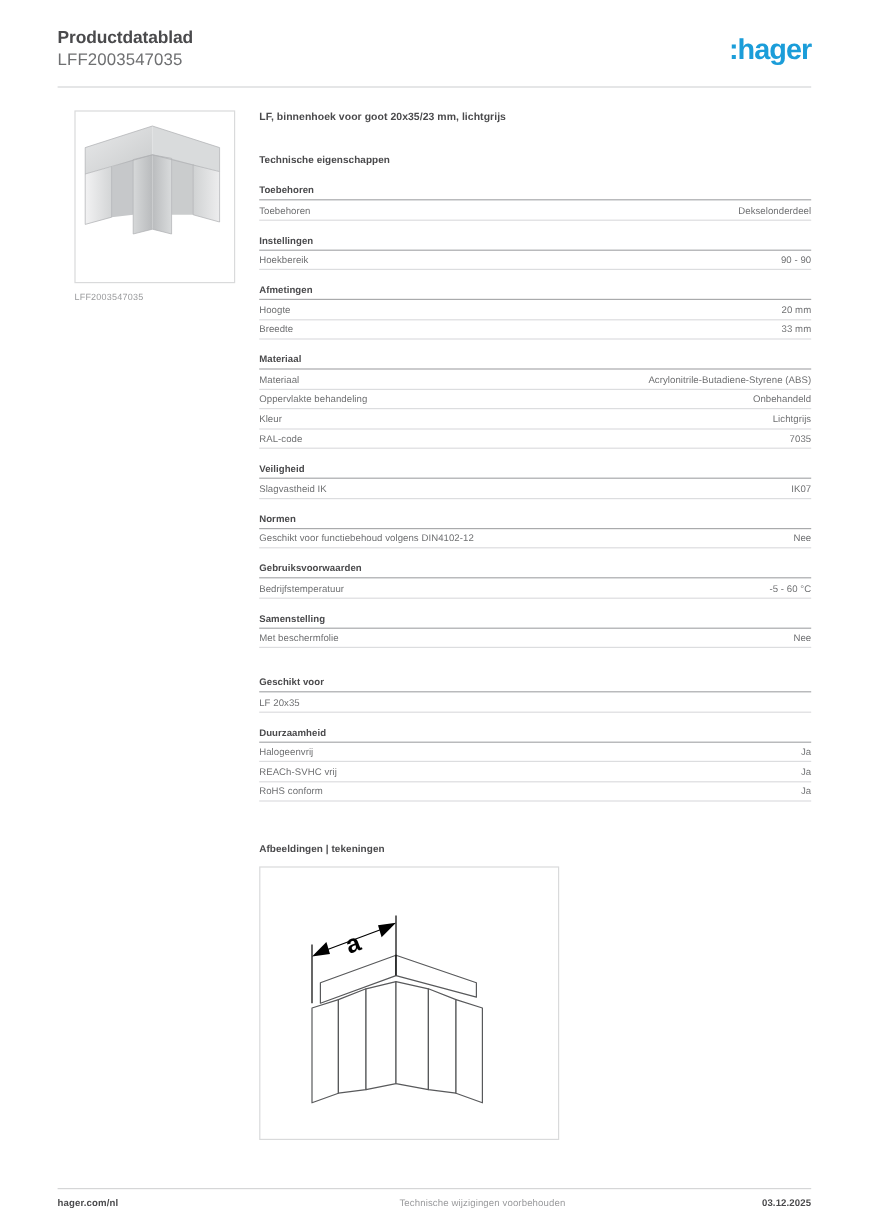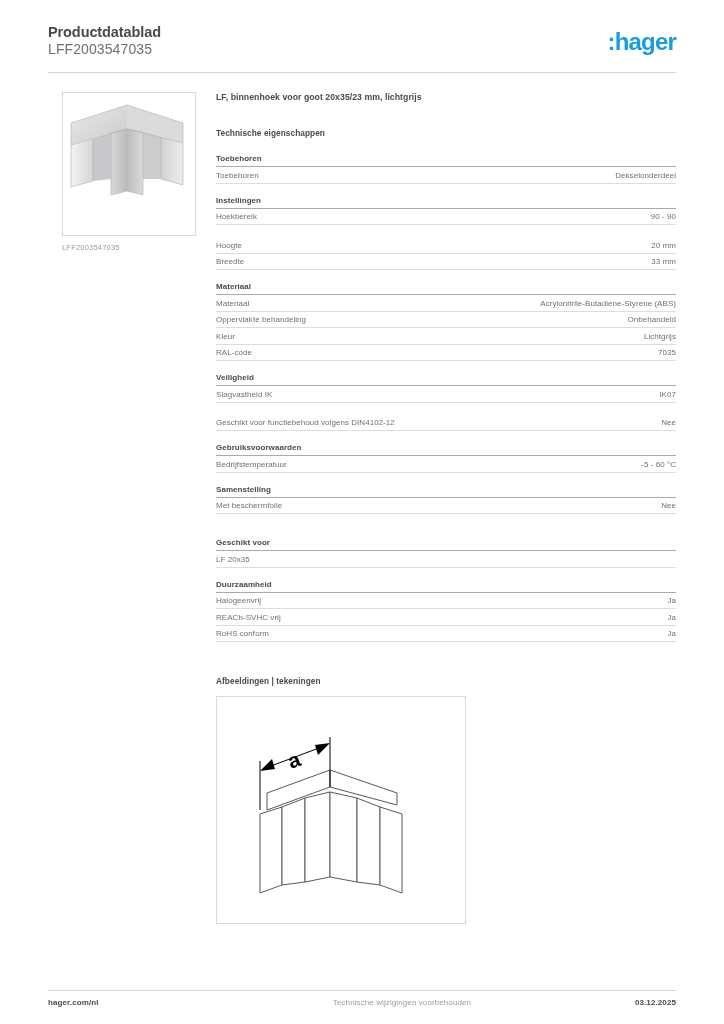--- a/index.html
+++ b/index.html
@@ -261,20 +261,21 @@
           </div>
         </div>
         <div class="spec-section">
           <div class="spec-section-title">Instellingen</div>
           <div class="spec-row">
             <span class="spec-label">Hoekbereik</span>
             <span class="spec-value">90 - 90</span>
           </div>
         </div>
         <div class="spec-section">
+          <div class="spec-section-title">Afmetingen</div>
           <div class="spec-row">
             <span class="spec-label">Hoogte</span>
             <span class="spec-value">20 mm</span>
           </div>
           <div class="spec-row">
             <span class="spec-label">Breedte</span>
             <span class="spec-value">33 mm</span>
           </div>
         </div>
         <div class="spec-section">
@@ -297,20 +298,21 @@
           </div>
         </div>
         <div class="spec-section">
           <div class="spec-section-title">Veiligheid</div>
           <div class="spec-row">
             <span class="spec-label">Slagvastheid IK</span>
             <span class="spec-value">IK07</span>
           </div>
         </div>
         <div class="spec-section">
+          <div class="spec-section-title">Normen</div>
           <div class="spec-row">
             <span class="spec-label">Geschikt voor functiebehoud volgens DIN4102-12</span>
             <span class="spec-value">Nee</span>
           </div>
         </div>
         <div class="spec-section">
           <div class="spec-section-title">Gebruiksvoorwaarden</div>
           <div class="spec-row">
             <span class="spec-label">Bedrijfstemperatuur</span>
             <span class="spec-value">-5 - 60 °C</span>

